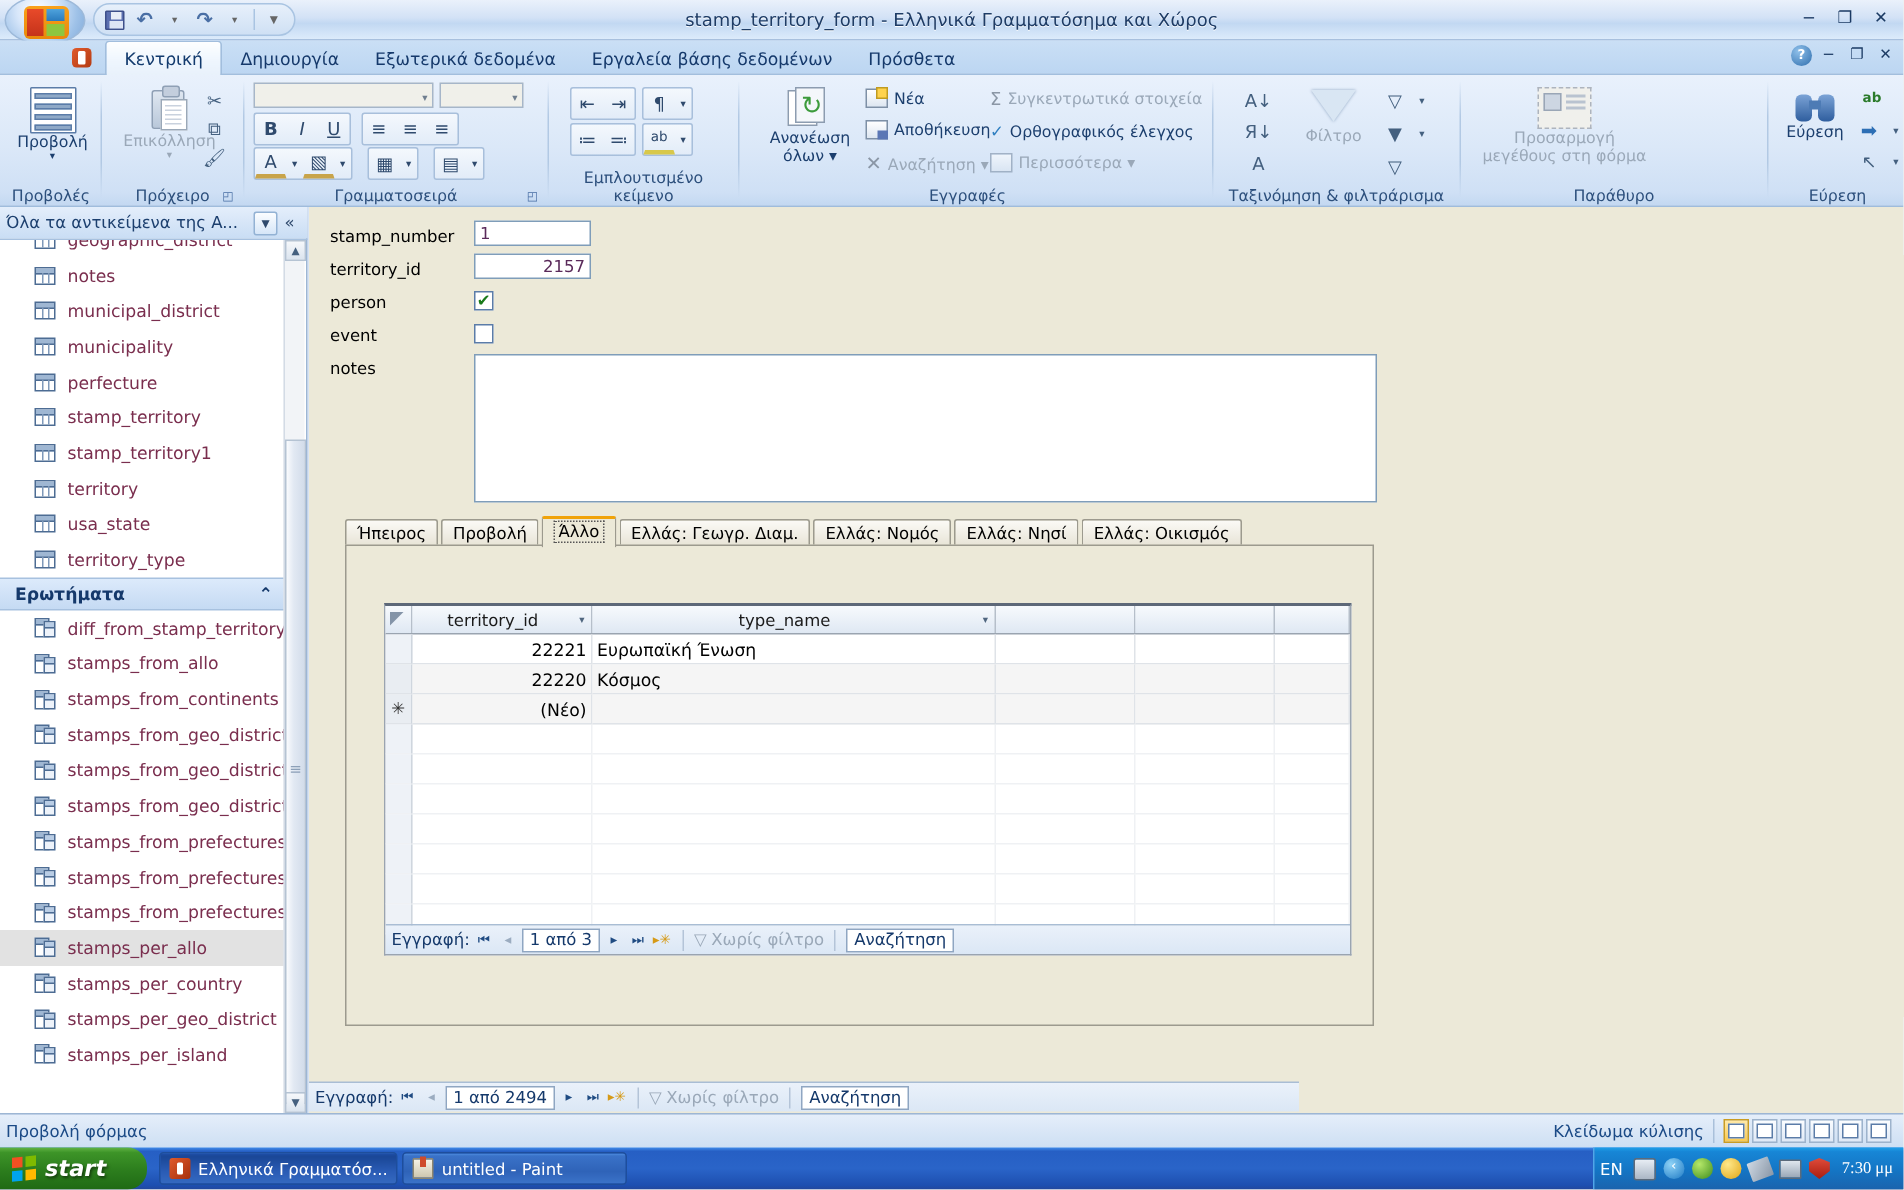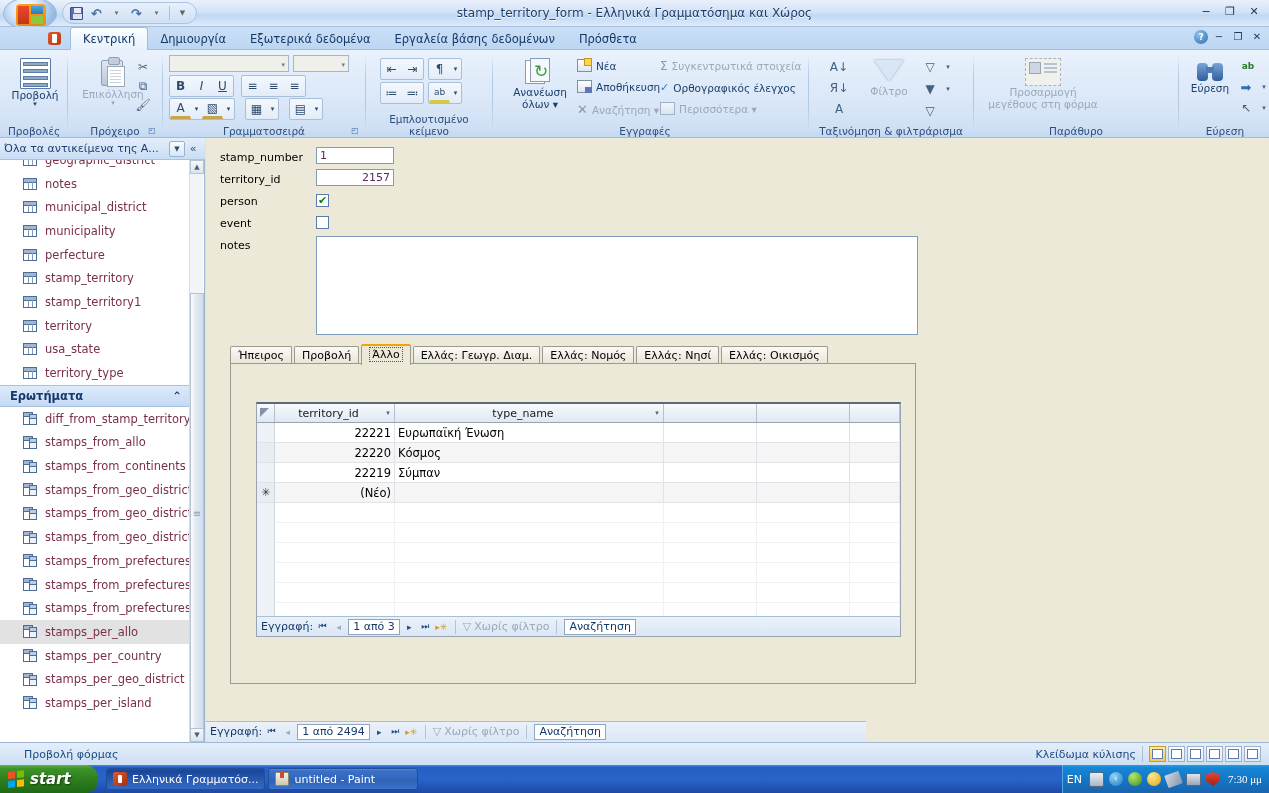--- a/index.html
+++ b/index.html
@@ -419,21 +419,21 @@
   .recnav .grow { flex: 1; }
 
   
   .statusbar {
     position: absolute; left: 0; bottom: 28px; width: 1269px; height: 23px;
     background: linear-gradient(to bottom, #e5eefa, #cddff3);
     border-top: 1px solid #9db6d4;
     display: flex; align-items: center;
     font-size: 11px; color: #1b4a86;
   }
-  .statusbar .left { padding-left: 24px; }
+  .statusbar .left { padding-left: 4px; }
   .statusbar .grow { flex: 1; }
   .statusbar .vdiv { width: 1px; height: 16px; background: #a9c0da; margin: 0 6px; }
   .vbtns { display: flex; gap: 2px; padding-right: 8px; }
   .vbtn {
     width: 17px; height: 16px; border: 1px solid #9db3cc;
     background: linear-gradient(to bottom,#fbfdff,#dfe9f6);
     position: relative;
   }
   .vbtn.on { background: linear-gradient(to bottom,#ffe9a8,#f9c94f); border-color:#c99c23; }
   .vbtn i {
@@ -948,28 +948,20 @@
           <div class="ds-td num" style="width:120px">22221</div>
           <div class="ds-td" style="width:269px">Ευρωπαϊκή Ένωση</div>
           <div class="ds-td" style="width:93px"></div>
           <div class="ds-td" style="width:93px"></div>
           <div class="ds-td" style="flex:1"></div>
         </div>
         <div class="ds-row alt">
           <div class="sel"></div>
           <div class="ds-td num" style="width:120px">22220</div>
           <div class="ds-td" style="width:269px">Κόσμος</div>
-          <div class="ds-td" style="width:93px"></div>
-          <div class="ds-td" style="width:93px"></div>
-          <div class="ds-td" style="flex:1"></div>
-        </div>
-        <div class="ds-row">
-          <div class="sel"></div>
-          <div class="ds-td num" style="width:120px">22219</div>
-          <div class="ds-td" style="width:269px">Σύμπαν</div>
           <div class="ds-td" style="width:93px"></div>
           <div class="ds-td" style="width:93px"></div>
           <div class="ds-td" style="flex:1"></div>
         </div>
         <div class="ds-row alt">
           <div class="sel">✳</div>
           <div class="ds-td num" style="width:120px">(Νέο)</div>
           <div class="ds-td" style="width:269px"></div>
           <div class="ds-td" style="width:93px"></div>
           <div class="ds-td" style="width:93px"></div>

